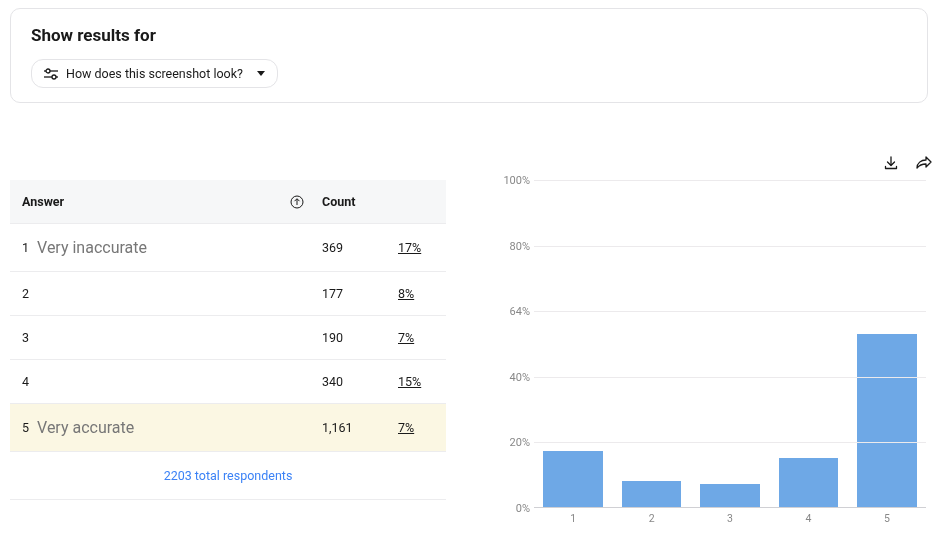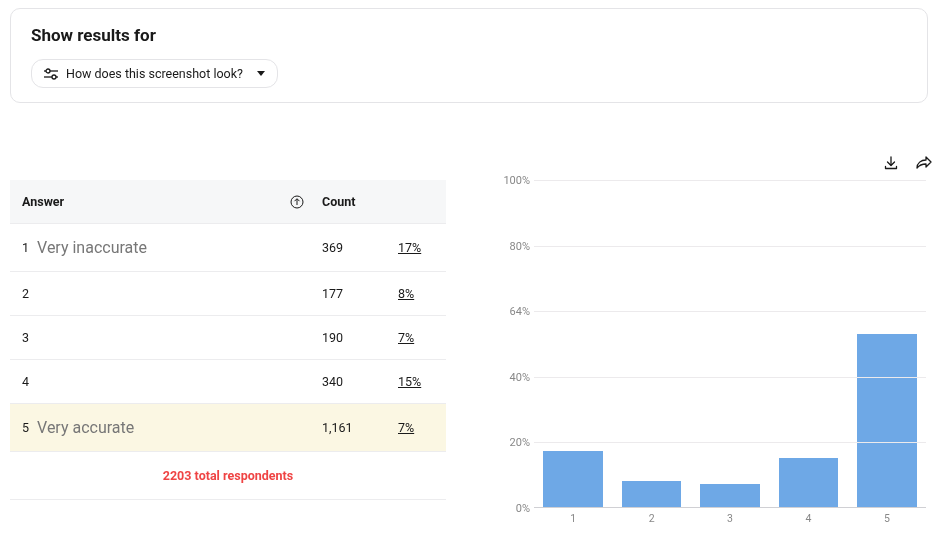--- a/index.html
+++ b/index.html
@@ -84,22 +84,21 @@
   .col-answer .rank { font-weight: 400; }
   .col-answer .label { color: #777; font-size: 16px; }
   .col-count { flex: 0 0 76px; }
   .col-pct { flex: 0 0 48px; text-decoration: underline; }
   .table-head-row .col-count { font-weight: 700; }
   .sort-icon { margin-left: auto; margin-right: 18px; display:inline-flex; }
   .table-footer {
     justify-content: center;
     padding: 16px 0;
     font-size: 12.5px;
-    color: #ef4444;
-    font-weight: bold;
+    color: #3b82f6;
   }
 
   
   .chart-box {
     position: absolute;
     left: 500px; top: 180px;
     width: 430px; height: 340px;
   }
   .plot {
     position: absolute;

